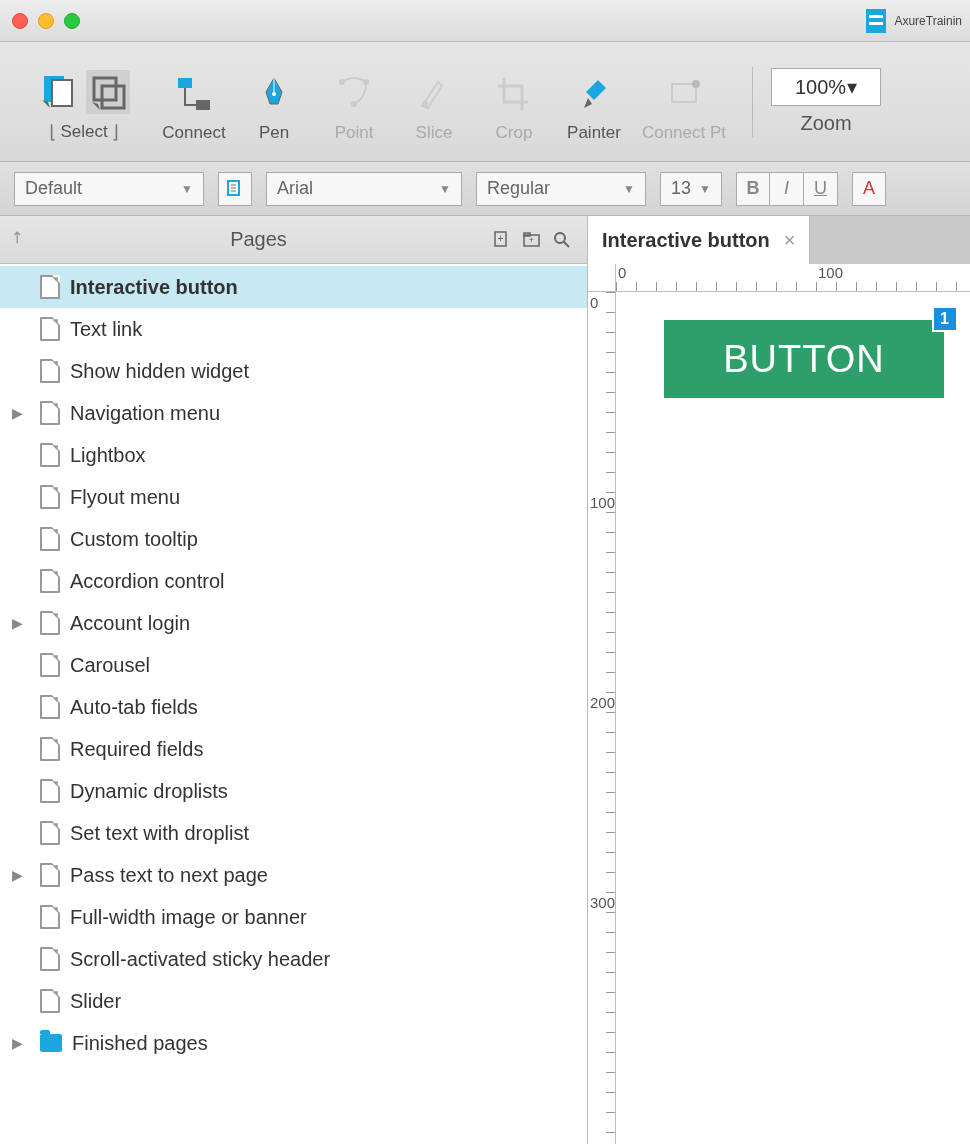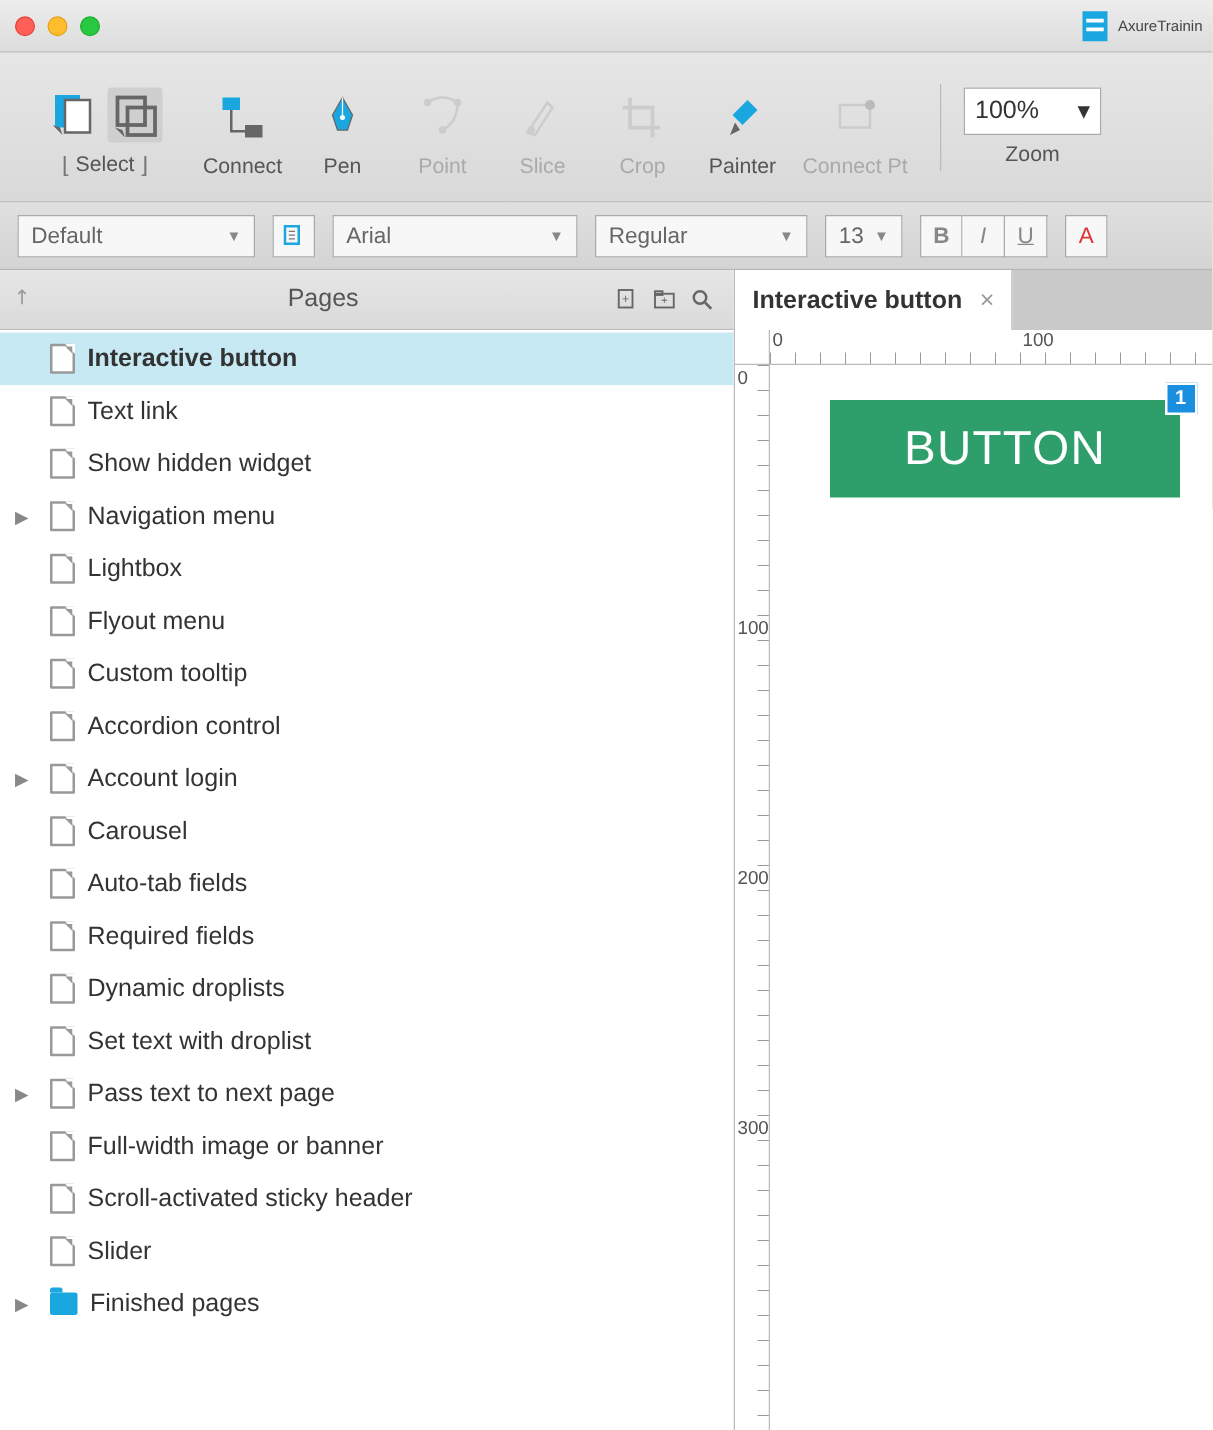--- a/index.html
+++ b/index.html
@@ -72,23 +72,23 @@
 .tool-btn.disabled { color:#aaa; }
 .tool-sep { width:1px; height:70px; background:#bbb; margin:0 18px; }
 .select-brackets { display:flex; align-items:center; gap:4px; }
 .bracket { font-size:18px; color:#777; }
 .zoom-box {
   display:flex; flex-direction:column; align-items:center; gap:6px;
 }
 .zoom-field {
   width:110px; height:38px; background:#fff; border:1px solid #aaa;
   display:flex; align-items:center; justify-content:space-between;
-  padding:0 8px; font-size:20px; font-weight:500;
-}
-.zoom-label { font-size:17px; color:#555; }
+  padding:0 23px; font-size:20px; font-weight:500;
+}
+.zoom-label { font-size:20px; color:#555; }
 
 
 .formatbar {
   height: 54px;
   background: linear-gradient(#e0e0e0, #d4d4d4);
   border-bottom: 1px solid #b5b5b5;
   display:flex; align-items:center; padding:0 14px; gap:14px;
 }
 .dd {
   height:34px; background:#f7f7f7; border:1px solid #aaa;

